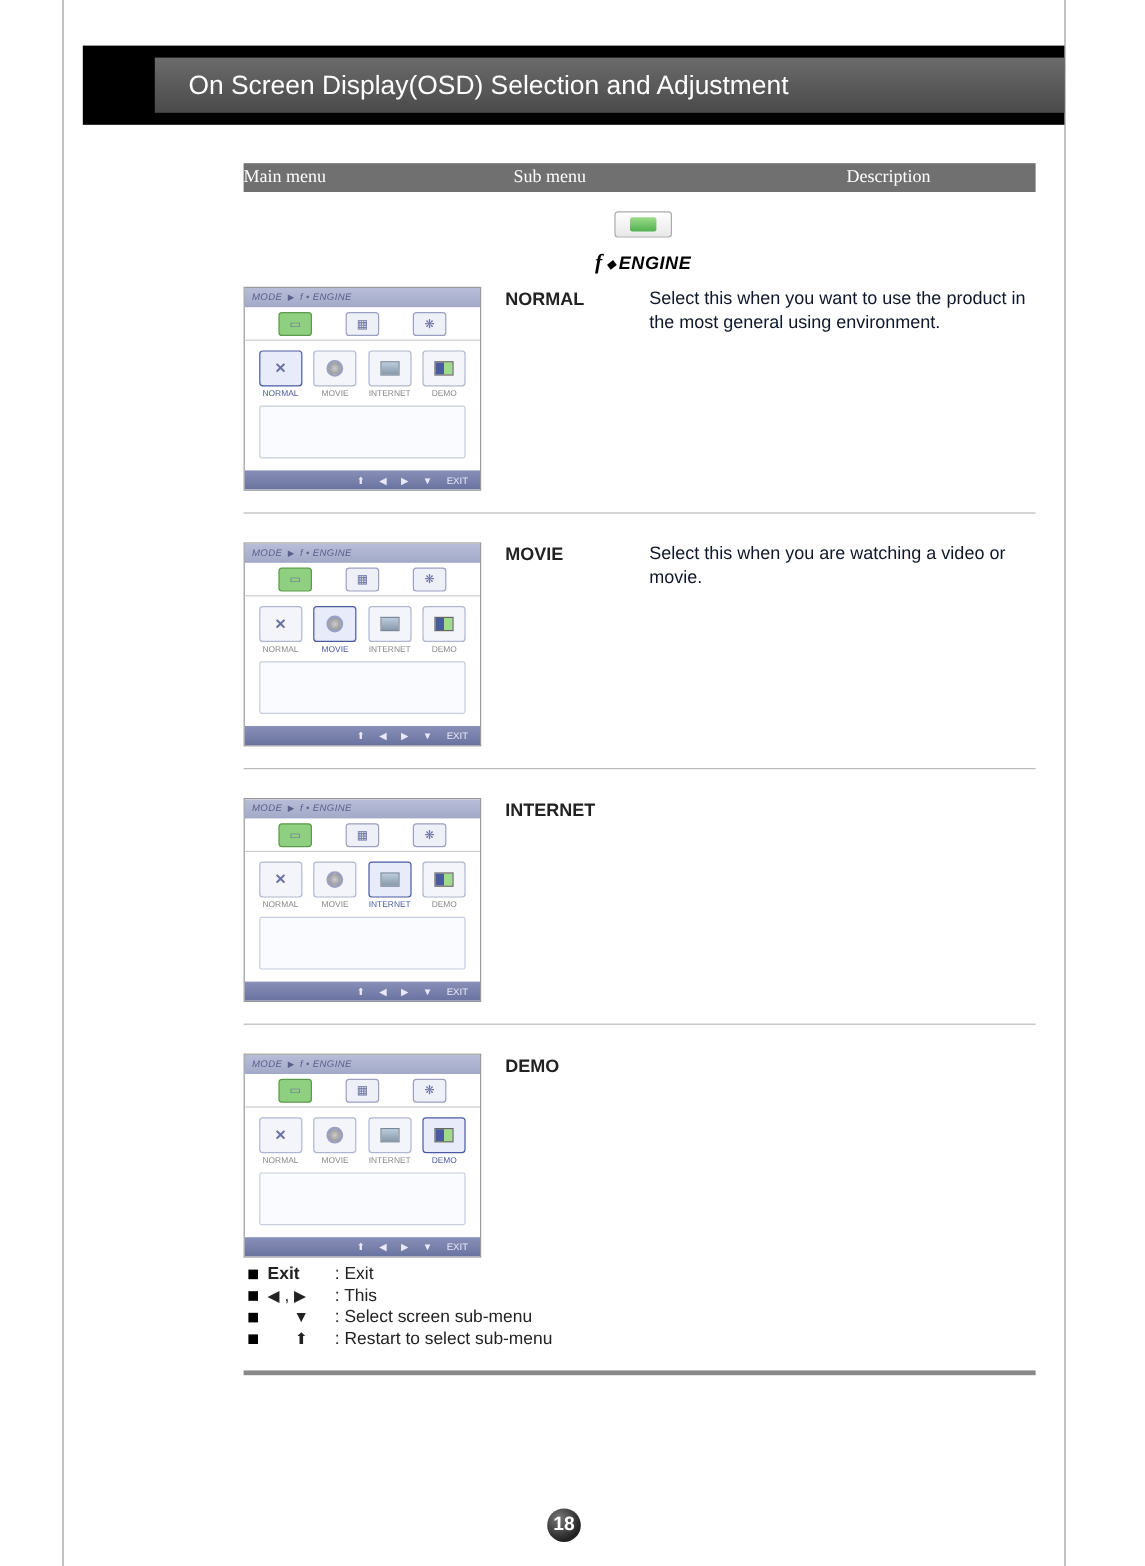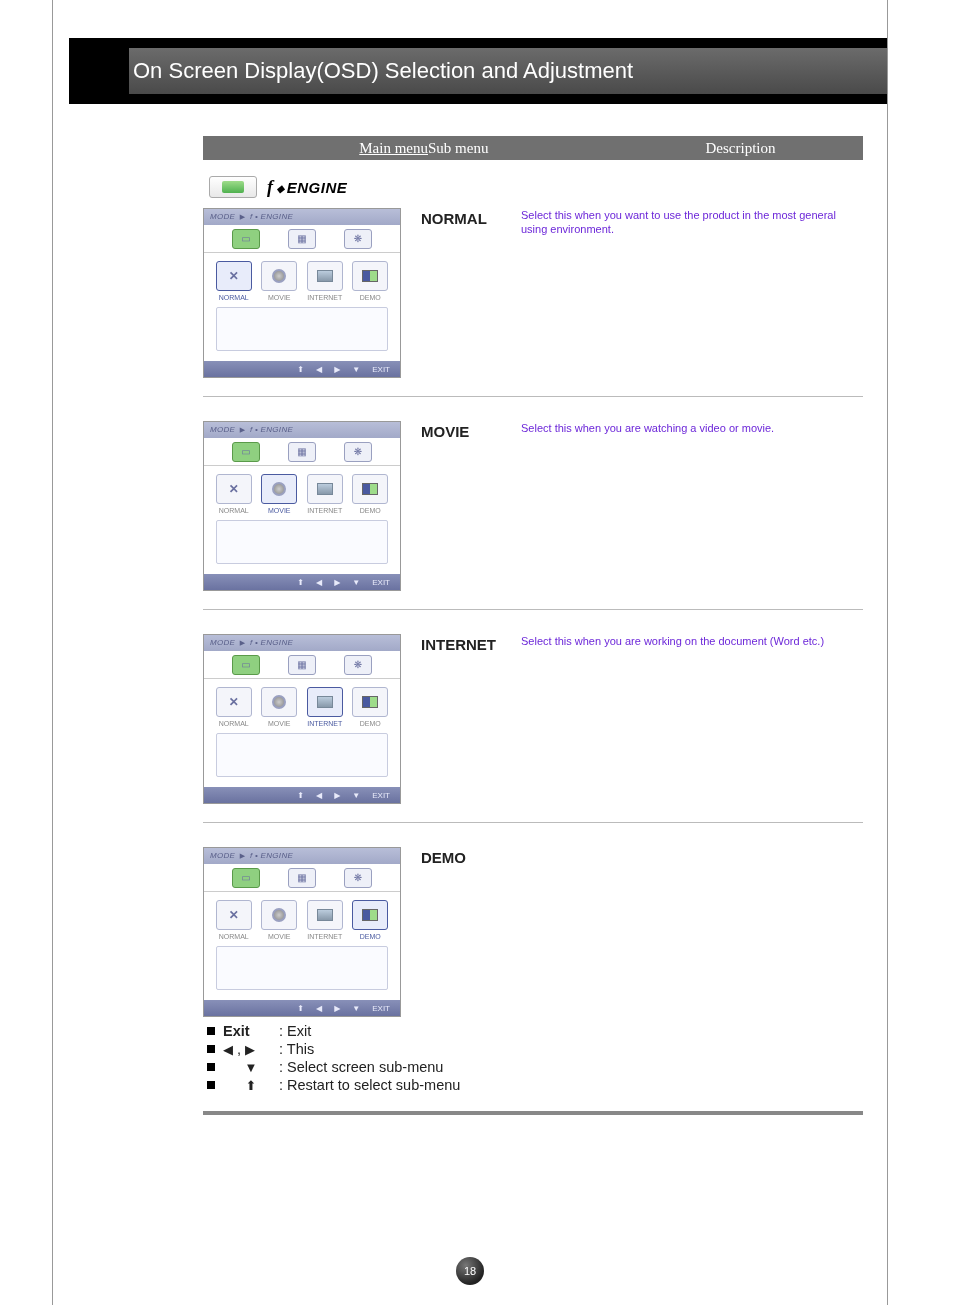--- a/index.html
+++ b/index.html
@@ -21,44 +21,45 @@
     left: 16px; top: 38px; right: 0; height: 66px;
     background: #000;
   }
   .title-band {
     position: absolute;
     top: 10px; left: 60px; right: 0; height: 46px;
     background: linear-gradient(#6b6b6b, #4a4a4a);
     color: #fff;
     font-size: 22px;
     display: flex; align-items: center;
-    padding-left: 4px;
+    padding-left: 28px;
     font-weight: 200;
   }
   .content {
     position: absolute;
     left: 150px; top: 136px; width: 660px;
   }
   .header-row {
     height: 24px;
     background: #707070;
     color: #fff;
     font-family: Georgia, serif;
     font-size: 15px;
     display: flex;
     align-items: center;
     margin-bottom: 16px;
   }
-  .header-row .col1 { width: 225px; text-align:right;text-decoration:underline; }
+  .header-row .col1 { width: 225px; text-align:left; }
   .header-row .col2 { width: 190px; text-align:left; }
   .header-row .col3 { flex:1; text-align:center; }
 
   .engine-badge {
     display:flex; align-items:center; gap:10px;
     margin: 8px 0 4px 6px;
+    flex-direction: column;
   }
   .engine-icon {
     width: 48px; height: 22px;
     border:1px solid #aaa;
     border-radius:3px;
     background: linear-gradient(#fff,#e8e8e8);
     display:flex; align-items:center; justify-content:center;
   }
   .engine-icon-inner {
     width: 22px; height: 12px;
@@ -148,24 +149,25 @@
 
   .submenu-label {
     width: 80px;
     font-weight:bold;
     font-size:15px;
     color:#222;
     padding-top:2px;
     flex-shrink:0;
   }
   .desc {
-    font-size:11px;
-    color:#6d28d9;
+    font-size:15px;
+    color:#0f172a;
     line-height:1.3;
     flex:1;
+    margin-left:20px;
   }
 
   .legend {
     font-size:14.5px;
     color:#222;
     margin-left:4px;
     margin-top:2px;
   }
   .legend .row { display:flex; align-items:center; margin:2px 0;}
   .legend .blk { width:8px; height:8px; background:#000; margin-right:8px; flex-shrink:0;}
@@ -179,23 +181,23 @@
   }
 
   .page-num {
     position:absolute;
     left:50%; bottom:20px;
     transform:translateX(-50%);
     width:28px; height:28px;
     border-radius:50%;
     background: radial-gradient(circle at 35% 30%, #777, #222 70%);
     color:#fff;
-    font-size:11px;
+    font-size:16px;
     display:flex; align-items:center; justify-content:center;
-    font-weight:normal;
+    font-weight:bold;
   }
 
   .mode-glyph-x { color:#6a70a0; font-size:12px; font-weight:bold;}
   .mode-glyph-o { width:14px;height:14px;border:2px solid #9aa0c0;border-radius:50%;background:radial-gradient(#ccc,#888);}
   .mode-glyph-sq { width:16px;height:12px;background:linear-gradient(#bcd,#89a);border:1px solid #789;}
   .mode-glyph-demo { width:16px;height:12px;background:linear-gradient(90deg,#4a5aa0 50%,#9edc8a 50%);border:1px solid #666;}
 </style>
 </head>
 <body>
 
@@ -377,21 +379,20 @@
         </div>
         <div class="osd-bottom">
           <span>⬆</span>
           <span>◀</span>
           <span>▶</span>
           <span>▼</span>
           <span>EXIT</span>
         </div>
       </div>
       <div class="submenu-label">INTERNET</div>
-      <div class="desc">Select this when you are working on the document (Word etc.)</div>
     </div>
     <hr class="hr">
 
     <div class="section" style="padding-bottom:4px">
       <div class="osd">
         <div class="osd-top"><span>MODE</span> <span class="tri">▶</span> <span>f • ENGINE</span></div>
         <div class="osd-icons-row">
           <div class="osd-icon-sm active">
               <span>▭</span>
             </div>

